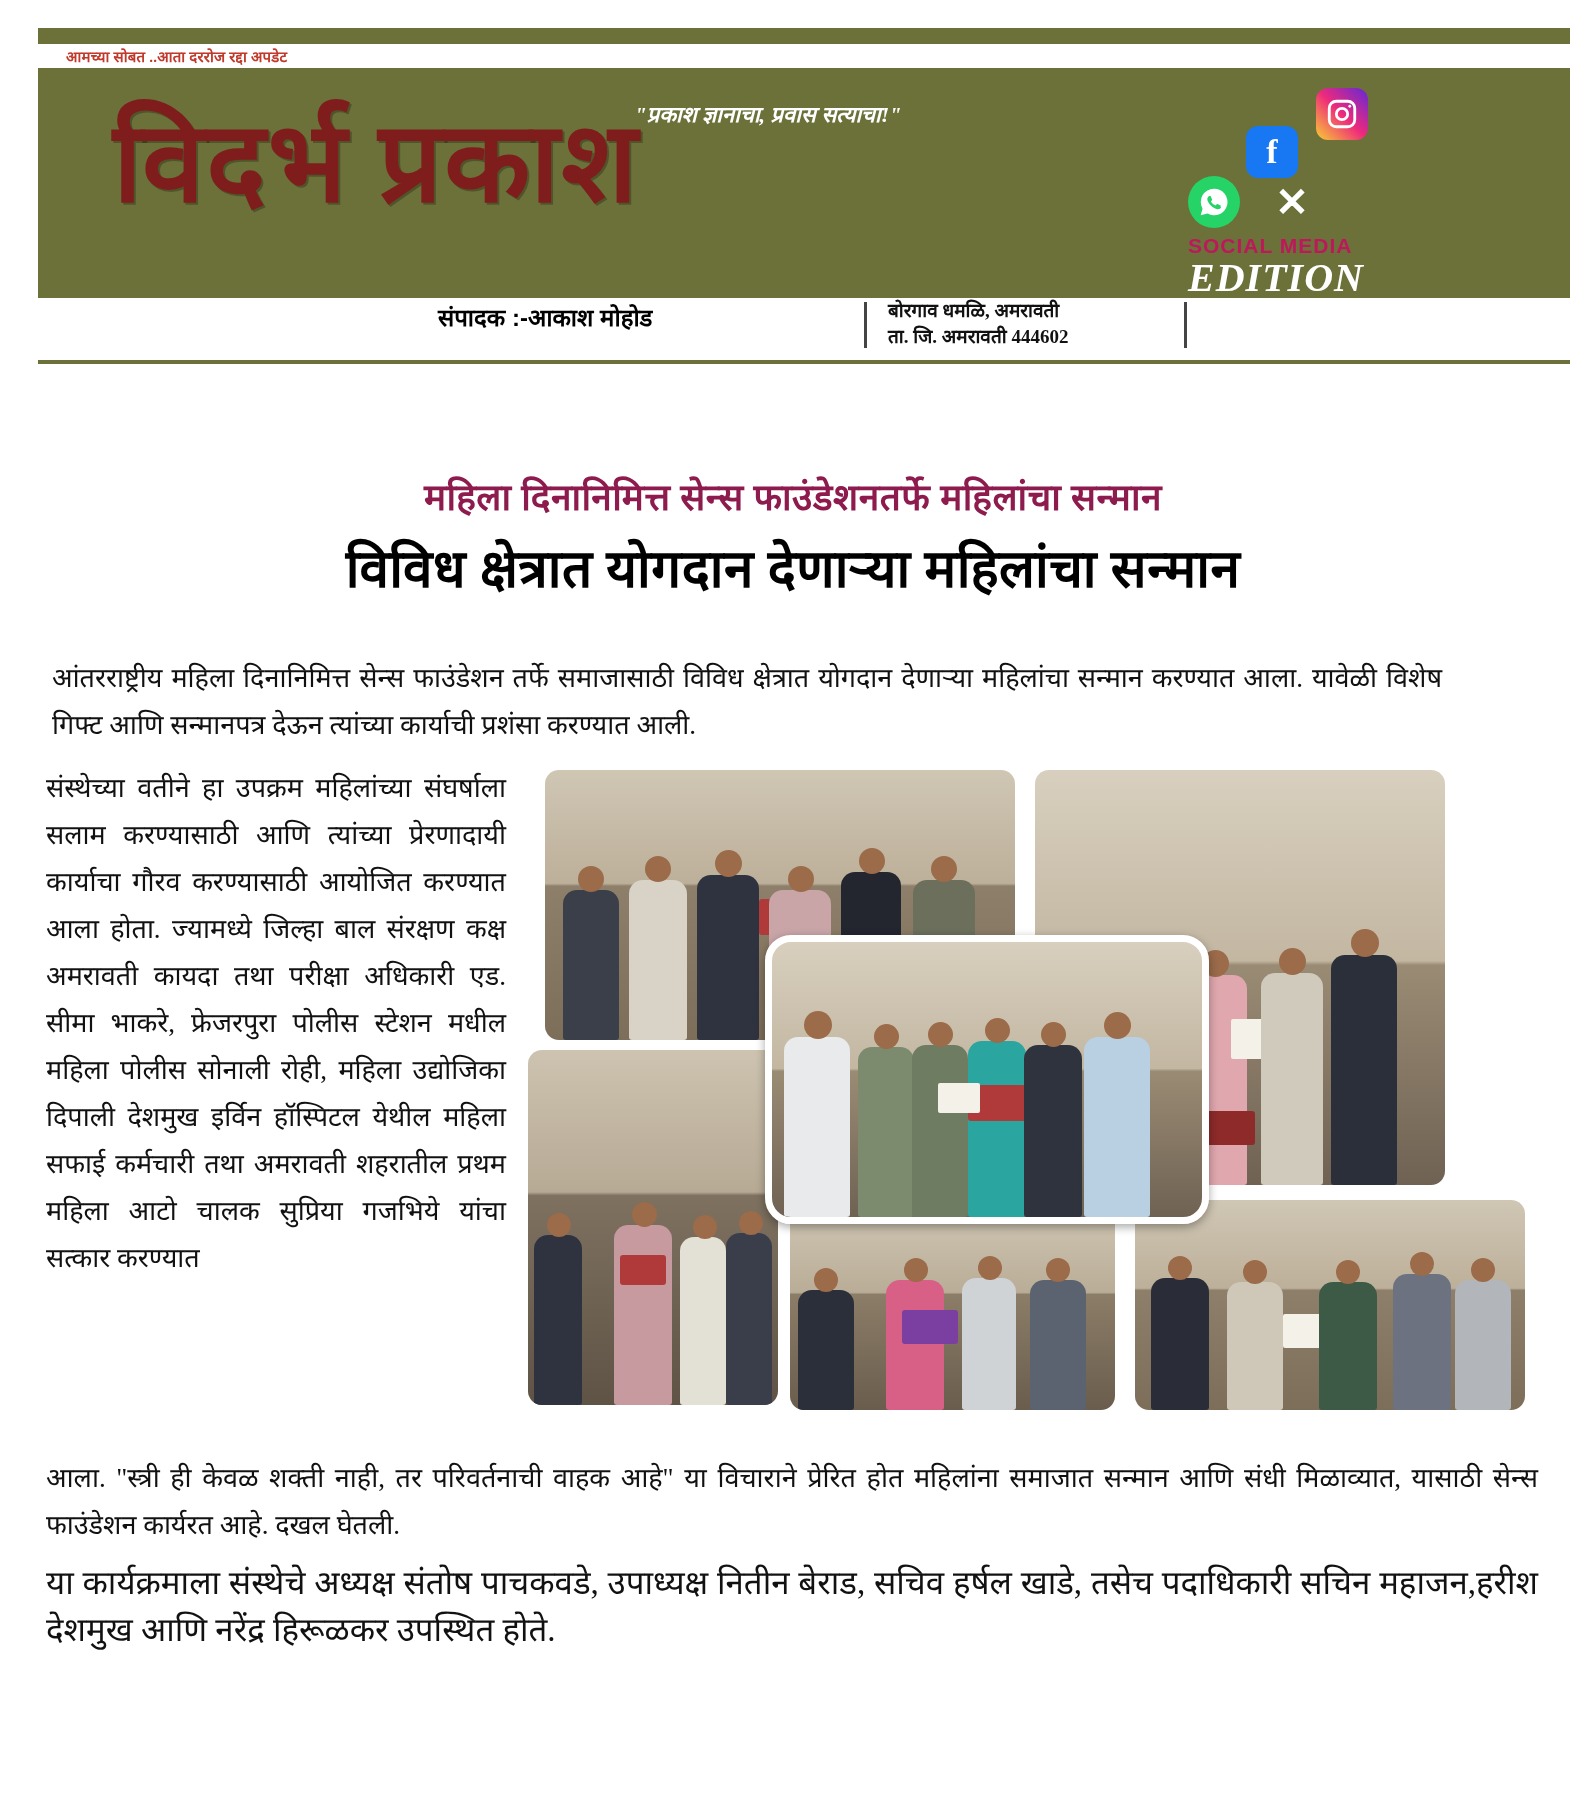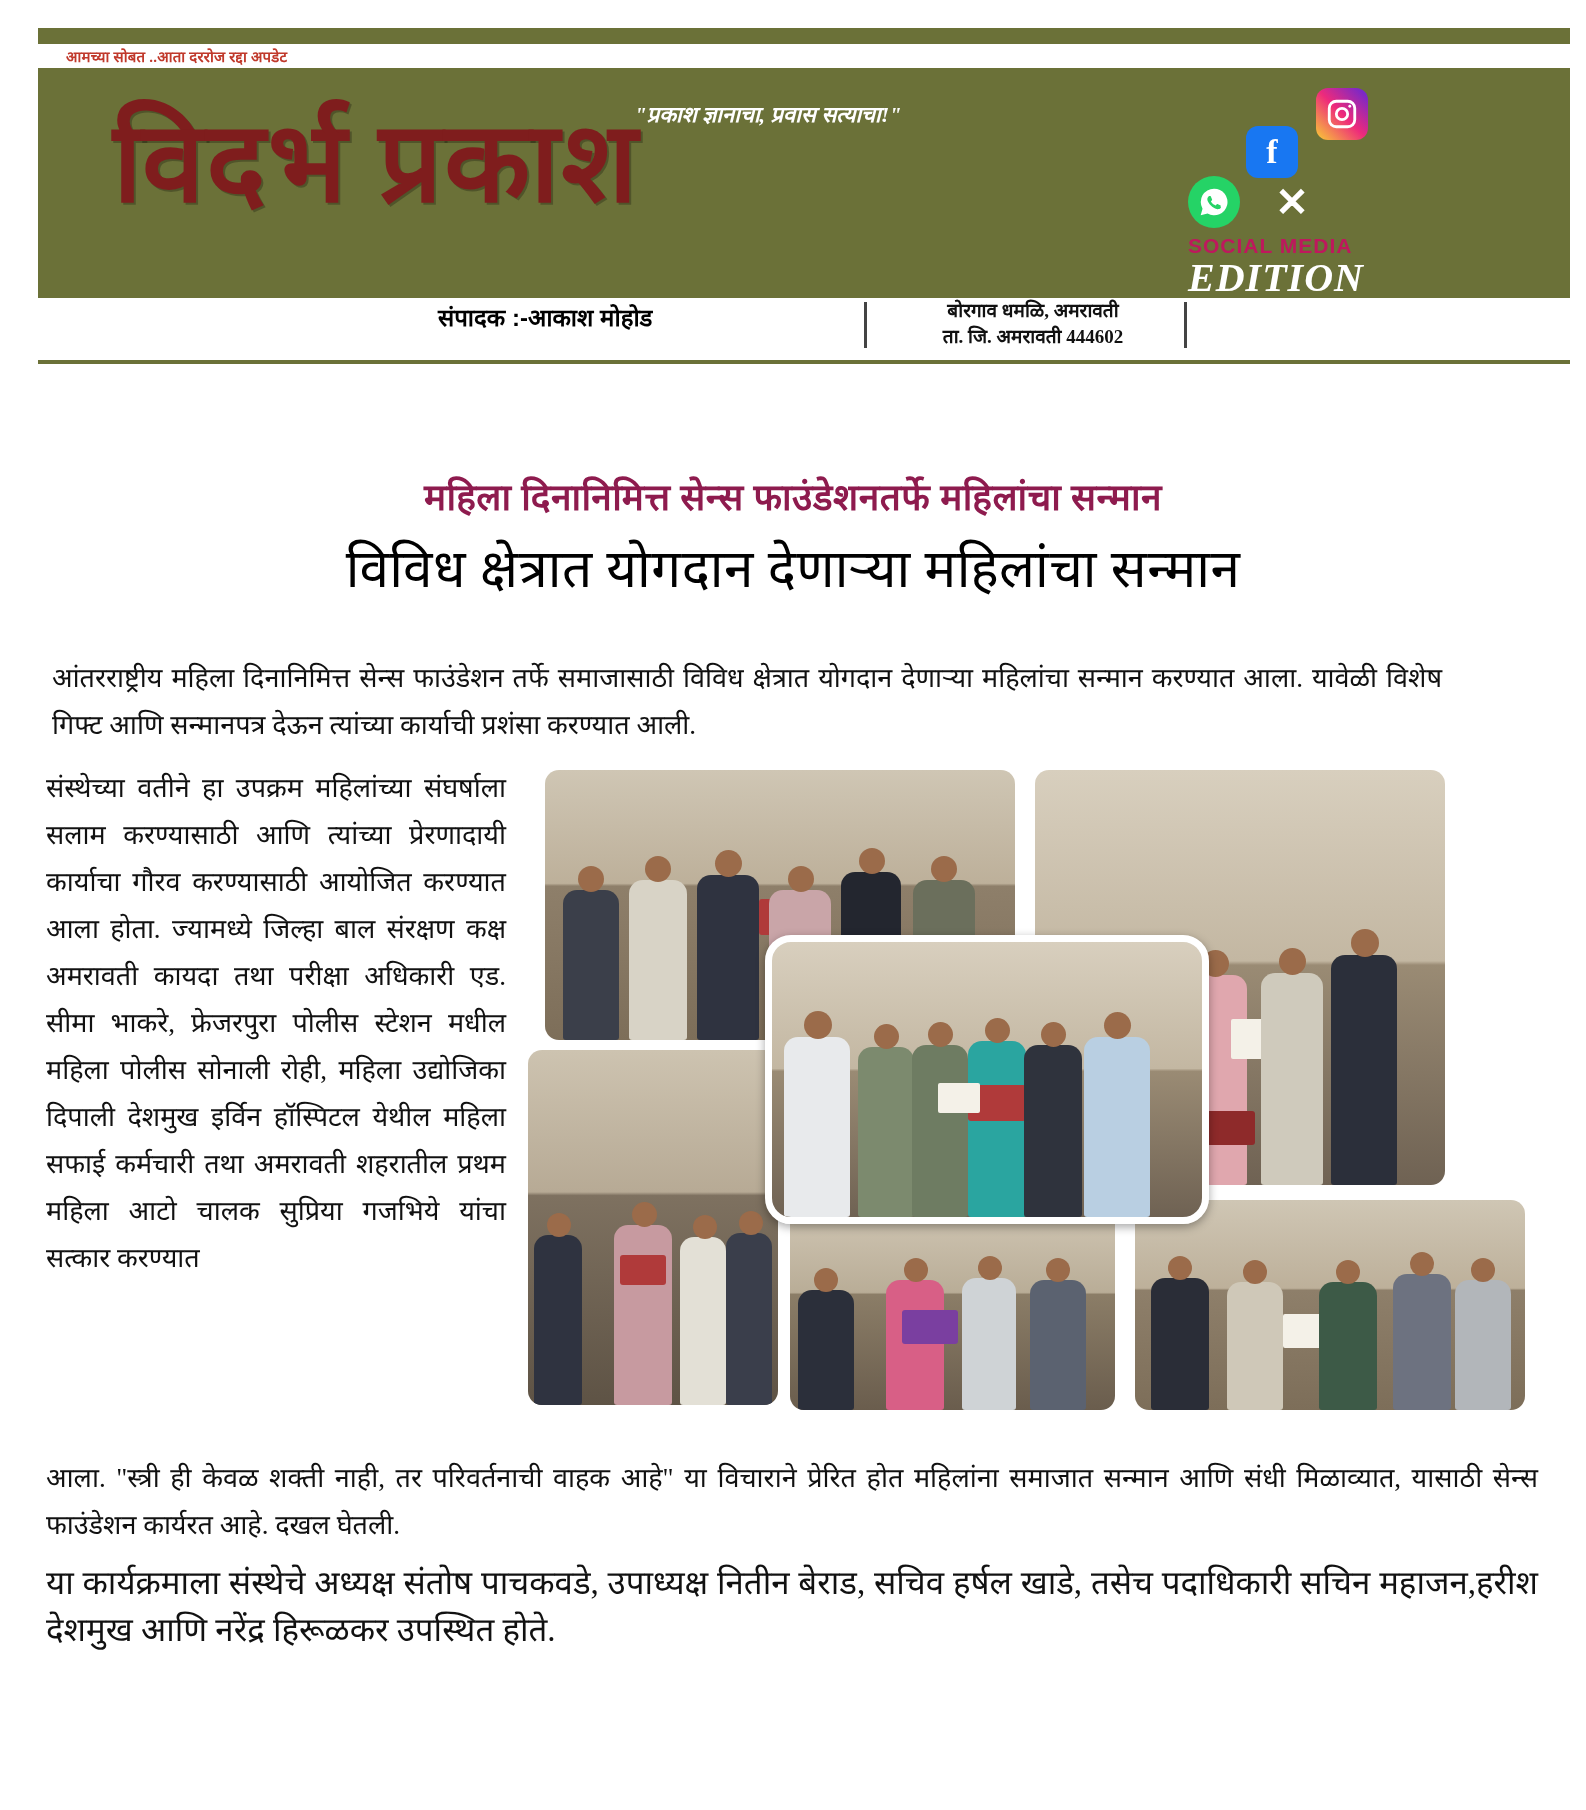--- a/index.html
+++ b/index.html
@@ -86,21 +86,21 @@
   }
 
   
   .kicker{
     position:absolute;left:40px;top:470px;width:1506px;text-align:center;
     font-family:"Liberation Serif", serif;font-weight:bold;font-size:37px;
     color:#8e1b4e;letter-spacing:.5px;
   }
   .headline{
     position:absolute;left:40px;top:530px;width:1506px;text-align:center;
-    font-family:"Liberation Serif", serif;font-weight:normal;font-size:53px;
+    font-family:"Liberation Serif", serif;font-weight:bold;font-size:53px;
     color:#000;letter-spacing:.5px;
   }
 
   
   .lead{
     position:absolute;left:52px;top:655px;width:1390px;
     font-family:"Liberation Serif", serif;font-size:27px;color:#111;
     line-height:47px;text-align:justify;
   }
   .col-left{
@@ -181,21 +181,21 @@
       </div>
       <div class="si si-x">✕</div>
       <div class="social-label1">SOCIAL MEDIA</div>
       <div class="social-label2">EDITION</div>
     </div>
 
     <div class="mast-strip"></div>
     <div class="editor">संपादक :-आकाश मोहोड</div>
     <div class="divline d1"></div>
     <div class="divline d2"></div>
-    <div class="addr" style="white-space:pre-line;text-align:center;">बोरगाव धमळि, अमरावती
+    <div class="addr" style="white-space:pre-line;">बोरगाव धमळि, अमरावती
 ता. जि. अमरावती 444602</div>
   </div>
 
   <div class="kicker">महिला दिनानिमित्त सेन्स फाउंडेशनतर्फे महिलांचा सन्मान</div>
   <div class="headline">विविध क्षेत्रात योगदान देणाऱ्या महिलांचा सन्मान</div>
 
   <div class="lead">आंतरराष्ट्रीय महिला दिनानिमित्त सेन्स फाउंडेशन तर्फे समाजासाठी विविध क्षेत्रात योगदान देणाऱ्या महिलांचा सन्मान करण्यात आला. यावेळी विशेष गिफ्ट आणि सन्मानपत्र देऊन त्यांच्या कार्याची प्रशंसा करण्यात आली.</div>
   <div class="col-left">संस्थेच्या वतीने हा उपक्रम महिलांच्या संघर्षाला सलाम करण्यासाठी आणि त्यांच्या प्रेरणादायी कार्याचा गौरव करण्यासाठी आयोजित करण्यात आला होता. ज्यामध्ये जिल्हा बाल संरक्षण कक्ष अमरावती कायदा तथा परीक्षा अधिकारी एड. सीमा भाकरे, फ्रेजरपुरा पोलीस स्टेशन मधील महिला पोलीस सोनाली रोही, महिला उद्योजिका दिपाली देशमुख इर्विन हॉस्पिटल येथील महिला सफाई कर्मचारी तथा अमरावती शहरातील प्रथम महिला आटो चालक सुप्रिया गजभिये यांचा सत्कार करण्यात</div>
 
   <div class="photo p1 scene-a">

